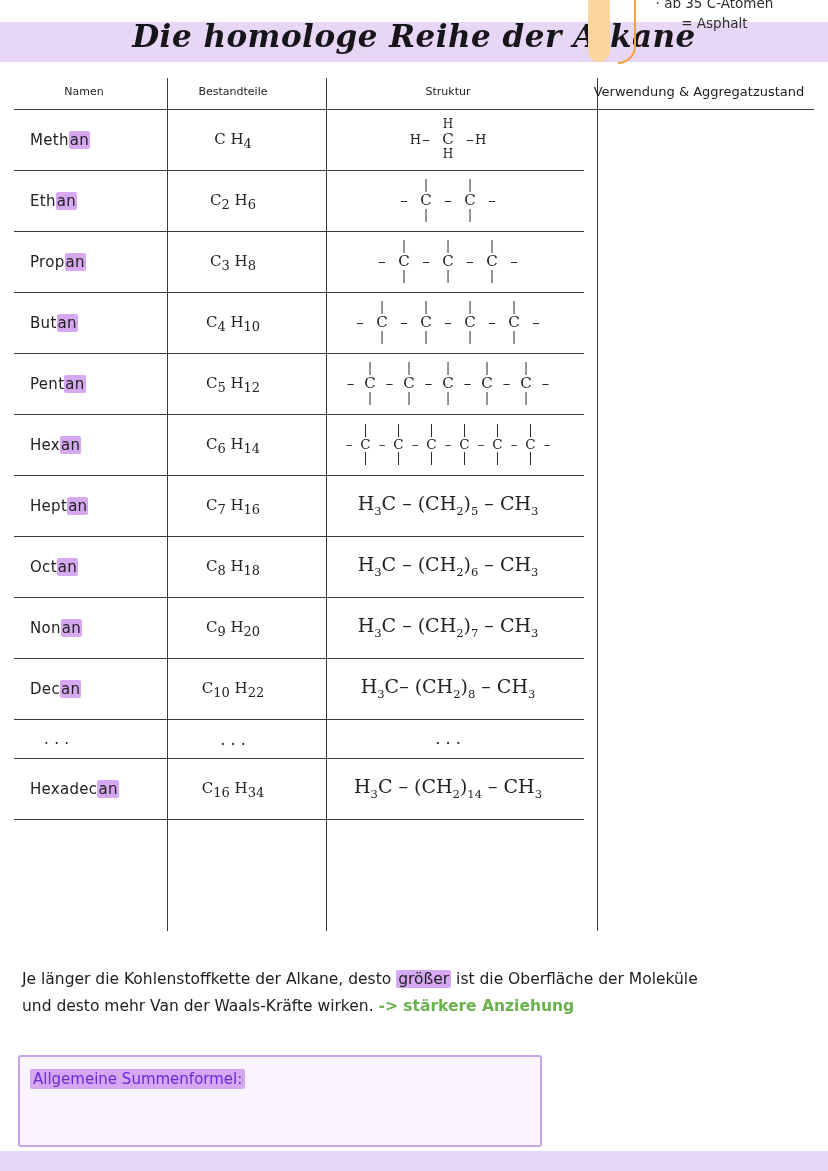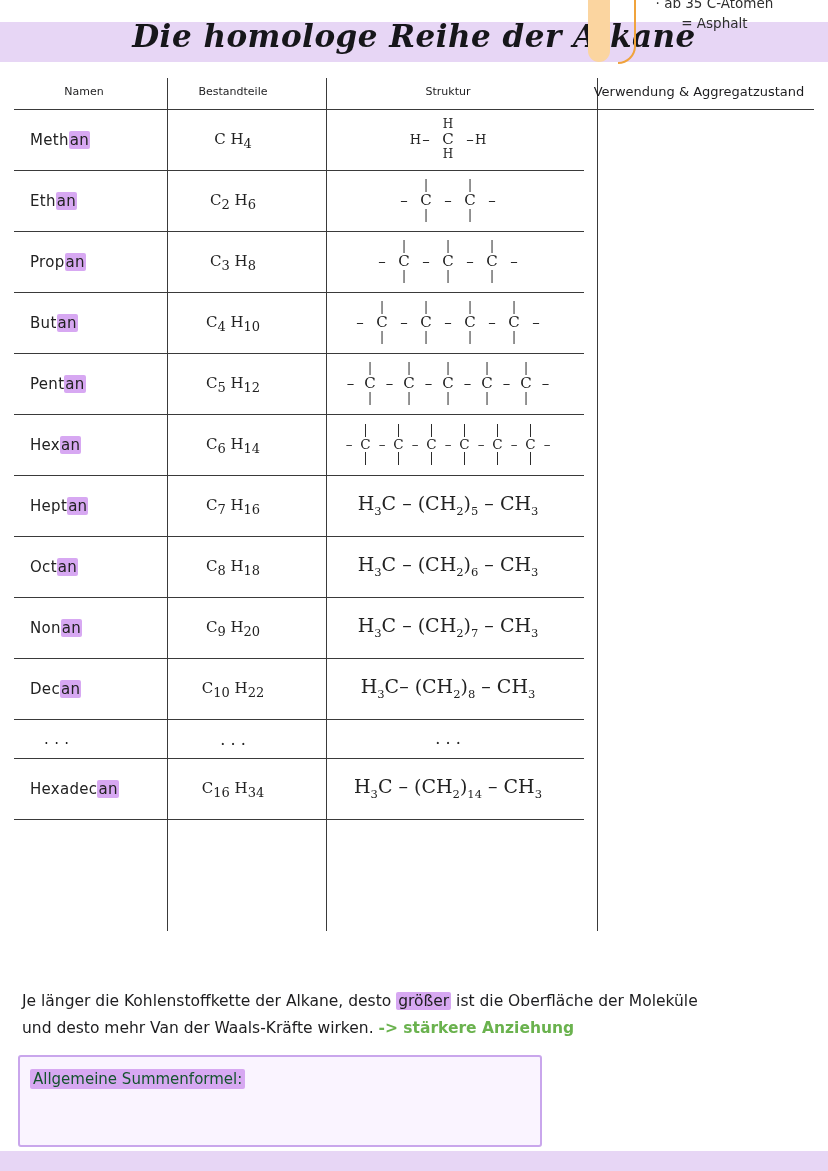--- a/index.html
+++ b/index.html
@@ -139,21 +139,21 @@
     position: absolute;
     font-size: 14px;
     line-height: 1.35;
   }
   .orange{ color: #f0a33c; }
   .dark  { color: #2e2e2e; }
 
   
   .notes {
     position: absolute;
-    left: 22px; top: 988px;
+    left: 22px; top: 966px;
     width: 790px;
     font-size: 15.5px;
     line-height: 1.75;
     color: #1d1d1f;
   }
   .notes .hl { background: #d7a8f2; border-radius: 2px; padding: 0 2px; }
   .notes .hl-green { color: #6ab24e; font-weight: bold; }
 
   .formula-box {
     position: absolute;
@@ -163,21 +163,21 @@
     background: #faf4ff;
     border-radius: 3px;
   }
   .formula-label {
     position: absolute;
     left: 10px; top: 12px;
     font-size: 15px;
     background: #d7a8f2;
     border-radius: 2px;
     padding: 1px 3px;
-    color: #14532d;
+    color: #6d28d9;
   }
   .formula-main {
     position: absolute;
     left: 290px; top: 26px;
     font-family: "DejaVu Serif", serif;
     font-weight: bold;
     font-size: 42px;
     color: #111;
   }
   .formula-main sub { font-size: 26px; }

